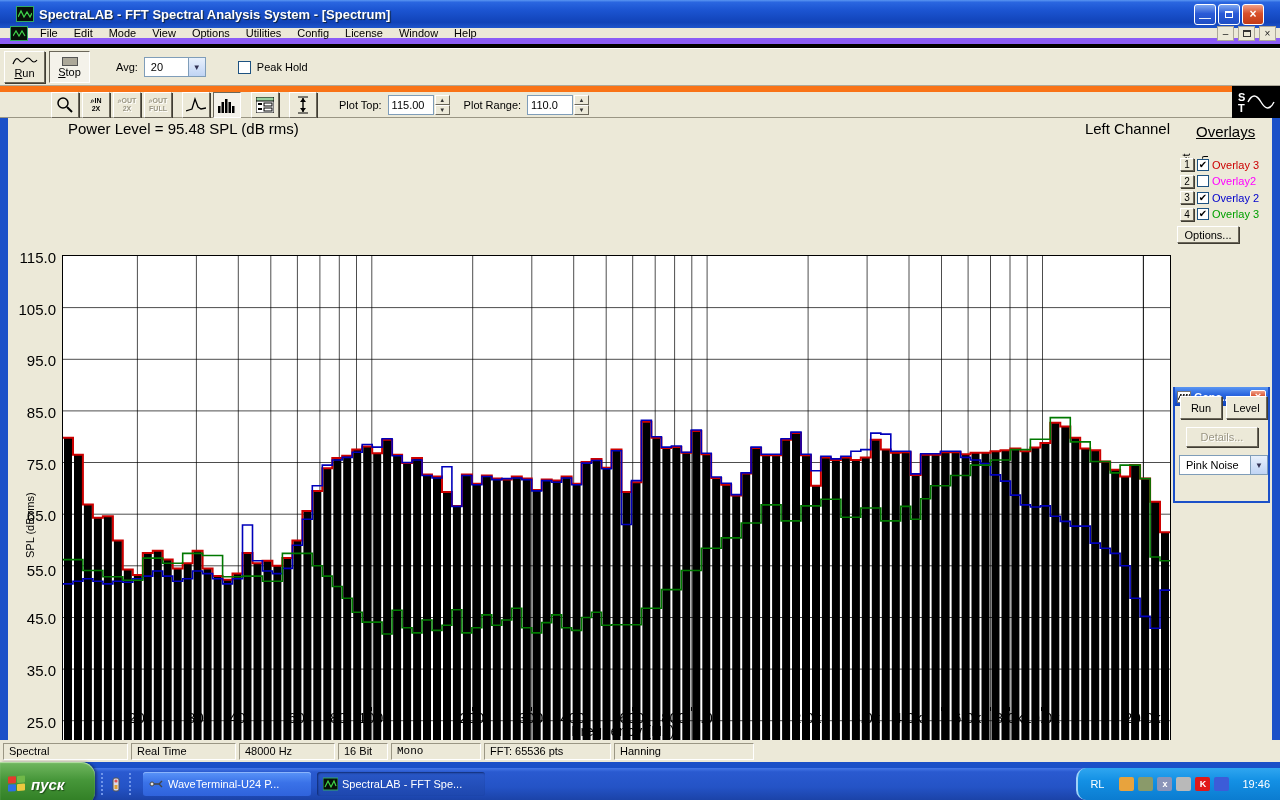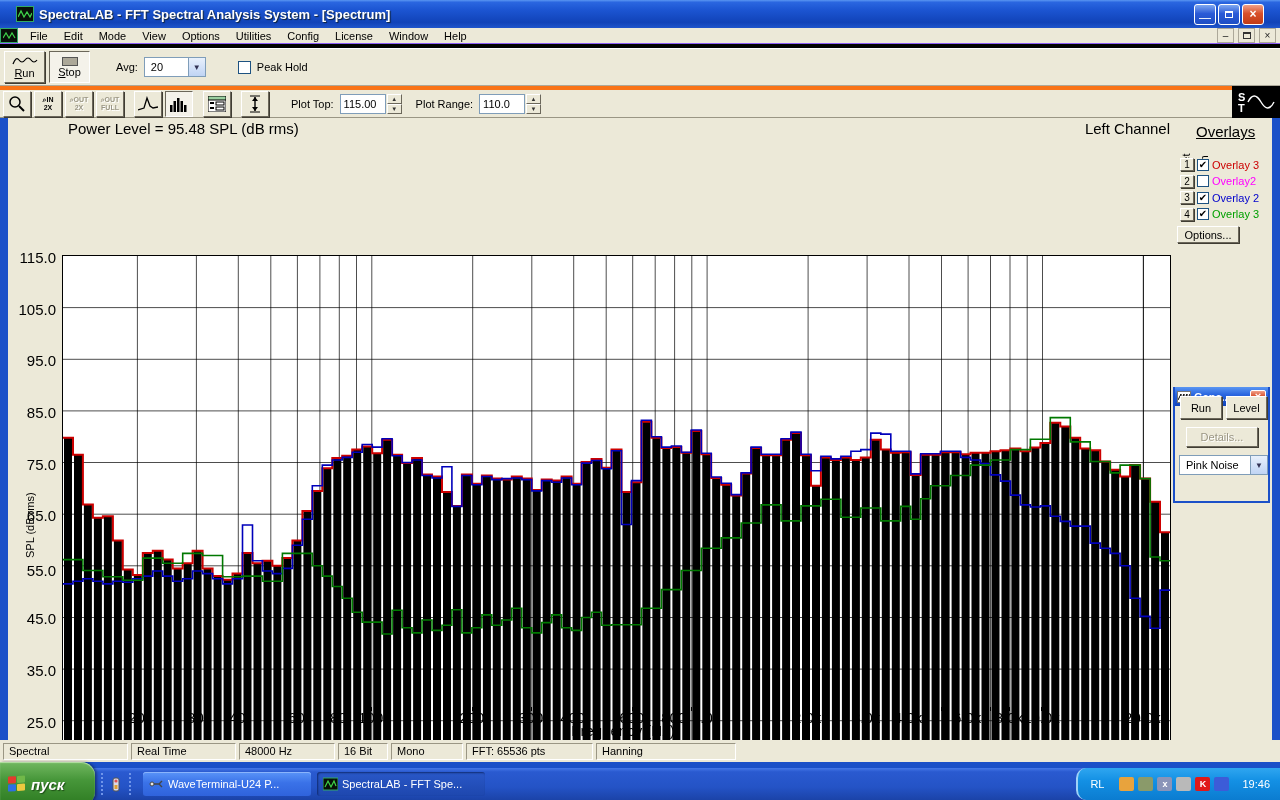--- a/index.html
+++ b/index.html
@@ -13,30 +13,30 @@
     display:flex; align-items:center; padding:0 16px; }
   #titlebar .ticon { width:18px; height:16px; background:#081008; border:1px solid #3a6; margin-right:5px; display:flex; align-items:center; justify-content:center; }
   #title-text { color:#fff; font-weight:bold; font-size:13px; text-shadow:1px 1px 1px #123; }
   .caption-btns { margin-left:auto; display:flex; gap:2px; }
   .cap-btn { width:22px; height:21px; border-radius:3px; border:1px solid #fff;
     background:linear-gradient(180deg,#7fa8f0,#2b5bd7 45%,#1e4ec4); color:#fff; font-size:12px;
     display:flex; align-items:center; justify-content:center; line-height:1; }
   .cap-btn.close { background:linear-gradient(180deg,#f0a088,#d8502a 45%,#c23b16); font-weight:bold; }
   .cap-btn .rbox { width:8px; height:7px; border:1px solid #fff; border-top-width:2px; display:block; }
 
-  #menubar { left:0; top:28px; width:1280px; height:16px; background:#ece9d8; border-bottom:1px solid #8b5cf6;
-    display:flex; align-items:center; padding-left:0; }
+  #menubar { left:0; top:28px; width:1280px; height:16px; background:#ece9d8; border-bottom:6px solid #8b5cf6;
+    display:flex; align-items:center; padding-left:10px; }
   .menu-item { padding:2px 8px; }
   .mdi-btns { margin-left:auto; display:flex; gap:4px; margin-right:4px; }
   .mdi-btn { width:17px; height:15px; background:#ece9d8; border:1px solid #aca899; display:flex; align-items:center; justify-content:center; font-size:10px; color:#222; }
   .mdi-btn .rbox { width:8px; height:7px; border:1px solid #333; border-top-width:2px; display:block; }
 
   
   #toolbar1 { left:0; top:48px; width:1280px; height:38px; background:#ece9d8; border-top:1px solid #fff; border-bottom:1px solid #aca899; display:flex; align-items:center; }
-  #toolbar2 { left:0; top:86px; width:1280px; height:32px; background:#ece9d8; border-top:4px solid #f97316; border-bottom:1px solid #9a9684; display:flex; align-items:center; }
+  #toolbar2 { left:0; top:86px; width:1280px; height:32px; background:#ece9d8; border-top:6px solid #f97316; border-bottom:1px solid #9a9684; display:flex; align-items:center;padding-left:48px; }
   .btn3d { background:#ece9d8; border:1px solid; border-color:#fff #6b675a #6b675a #fff; box-shadow:1px 1px 0 #403d33; }
   .btn3d.pressed { border-color:#6b675a #fff #fff #6b675a; box-shadow:none; background:#f4f2ea; }
   .bigbtn { width:41px; height:32px; margin-left:4px; display:flex; flex-direction:column; align-items:center; justify-content:center; font-size:11px; }
   .bigbtn u { text-decoration:underline; }
   .tool-btn { width:28px; height:26px; margin-left:3px; display:flex; align-items:center; justify-content:center; }
   .tool-btn.disabled { color:#9a9684; }
   .lbl { margin:0 6px; }
   .combo { background:#fff; border:1px solid #7f9db9; height:20px; display:flex; align-items:center; }
   .combo .val { padding:0 6px; flex:1; }
   .combo .drop { width:17px; height:100%; background:linear-gradient(180deg,#e8f0fc,#c0d4f4); border-left:1px solid #7f9db9; font-size:8px; color:#335; display:flex; align-items:center; justify-content:center; }
@@ -496,21 +496,21 @@
     <div class="xtick" style="left: 1041px; top: 589px;"></div>
     <div class="xtick" style="left: 1142px; top: 589px;"></div>
     <div class="xtick" style="left: 1142px; top: 589px;"></div>
   </div>
 
 <div id="statusbar" class="abs">
     <div class="status-field" style="width: 125px;">Spectral</div>
     <div class="status-field" style="width: 105px;">Real Time</div>
     <div class="status-field" style="width: 96px;">48000 Hz</div>
     <div class="status-field" style="width: 50px;">16 Bit</div>
-    <div class="status-field" style="width: 72px;">Mono</div>
+    <div class="status-field" style="width: 90px; font-family: Liberation Mono, monospace;">Mono</div>
     <div class="status-field" style="width: 127px;">FFT: 65536 pts</div>
     <div class="status-field" style="width: 140px;">Hanning</div>
   </div>
 <div id="win-bottom" class="abs"></div>
 
 <div id="taskbar" class="abs">
   <div id="start-btn">
     <span class="flag">
       <i style="background:#e33b2e"></i>
         <i style="background:#71b849"></i>

